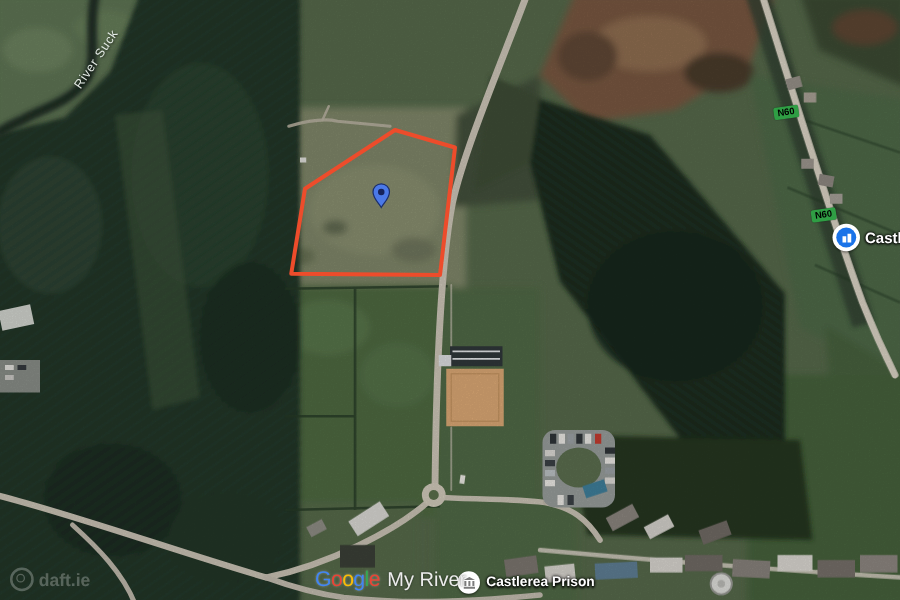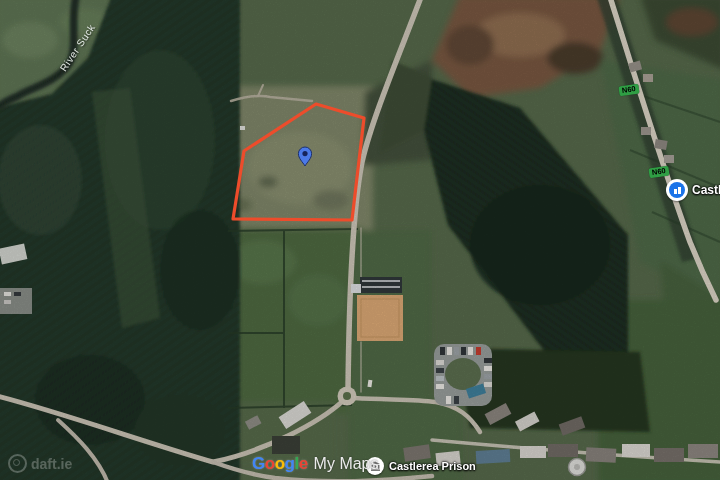--- a/index.html
+++ b/index.html
@@ -23,21 +23,21 @@
   .town-text{margin-left:4px;color:#fff;font-size:12px;font-weight:bold;white-space:nowrap;
     text-shadow:0 0 2px #000,0 0 3px #000,0 1px 2px #000;}
   
   .prison-label{left:366px;top:457px;display:flex;align-items:center;}
   .prison-pin{width:18px;height:18px;border-radius:50%;background:#fff;display:flex;
     align-items:center;justify-content:center;box-shadow:0 1px 2px rgba(0,0,0,.5);}
   .prison-text{margin-left:5px;color:#fff;font-size:11px;font-weight:600;white-space:nowrap;
     text-shadow:0 0 2px #000,0 0 3px #000,0 1px 2px #000;}
   
   .gmm{left:252px;top:454px;display:flex;align-items:baseline;}
-  .glogo{font-size:17px;font-weight:bold;letter-spacing:-.5px;text-shadow:0 0 2px rgba(255,255,255,.35);}
+  .glogo{font-size:17px;font-weight:normal;letter-spacing:-.5px;text-shadow:0 0 2px rgba(255,255,255,.35);}
   .gsuffix{margin-left:6px;color:#ececec;font-size:16px;font-weight:500;
     text-shadow:0 0 2px rgba(0,0,0,.6);}
   
   .daft{left:8px;top:454px;display:flex;align-items:center;opacity:.26;color:#fff;text-align:right;}
   .daft-ring{width:15px;height:15px;border:2px solid #fff;border-radius:50%;position:relative;}
   .daft-ring::after{content:"";position:absolute;left:3px;top:3px;width:5px;height:5px;
     border:1.5px solid #fff;border-radius:50%;}
   .daft-text{margin-left:4px;font-size:14px;font-weight:bold;}
 </style>
 </head>
@@ -239,19 +239,19 @@
       <rect x="1" y="8.4" width="9" height="1.6" fill="#7b7b7b"></rect>
     </svg>
   </div>
   <span class="prison-text">Castlerea Prison</span>
 </div>
 
 <div class="overlay gmm">
   <span class="glogo">
     <span style="color: rgb(66, 133, 244);">G</span><span style="color: rgb(234, 67, 53);">o</span><span style="color: rgb(251, 188, 5);">o</span><span style="color: rgb(66, 133, 244);">g</span><span style="color: rgb(52, 168, 83);">l</span><span style="color: rgb(234, 67, 53);">e</span>
   </span>
-  <span class="gsuffix">My Maps</span>
+  <span class="gsuffix">My River</span>
 </div>
 
 <div class="overlay daft">
   <div class="daft-ring"></div>
   <span class="daft-text">daft.ie</span>
 </div>
 
 </body></html>

